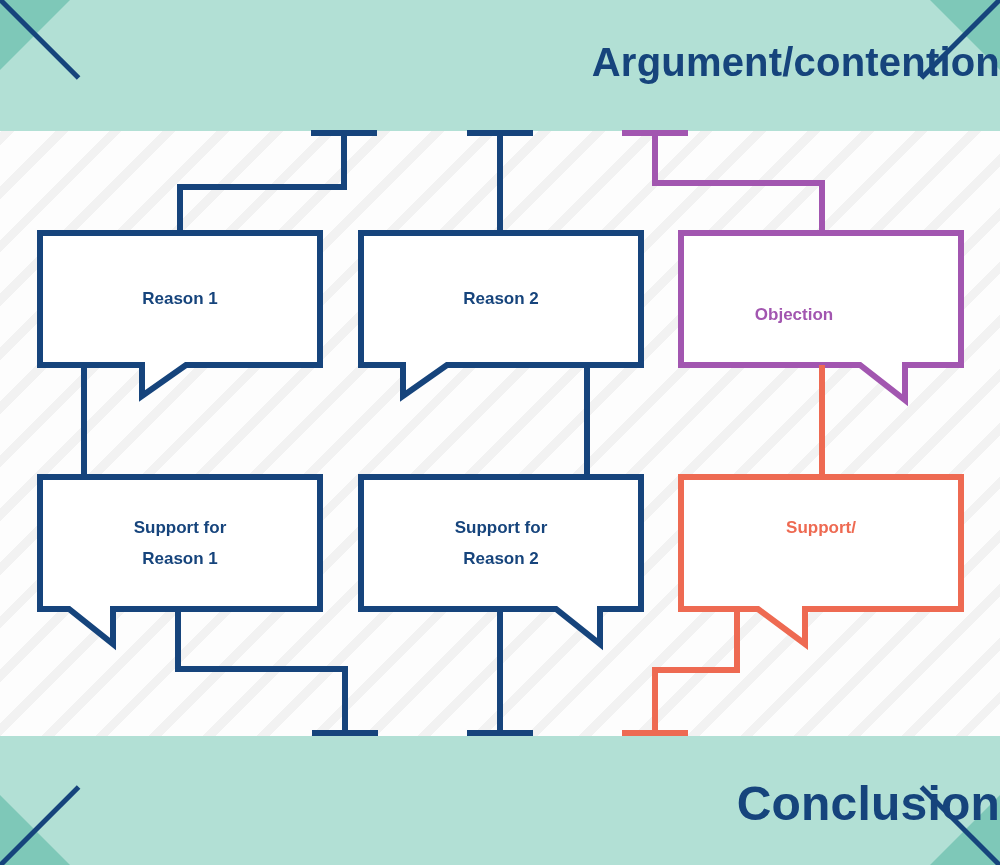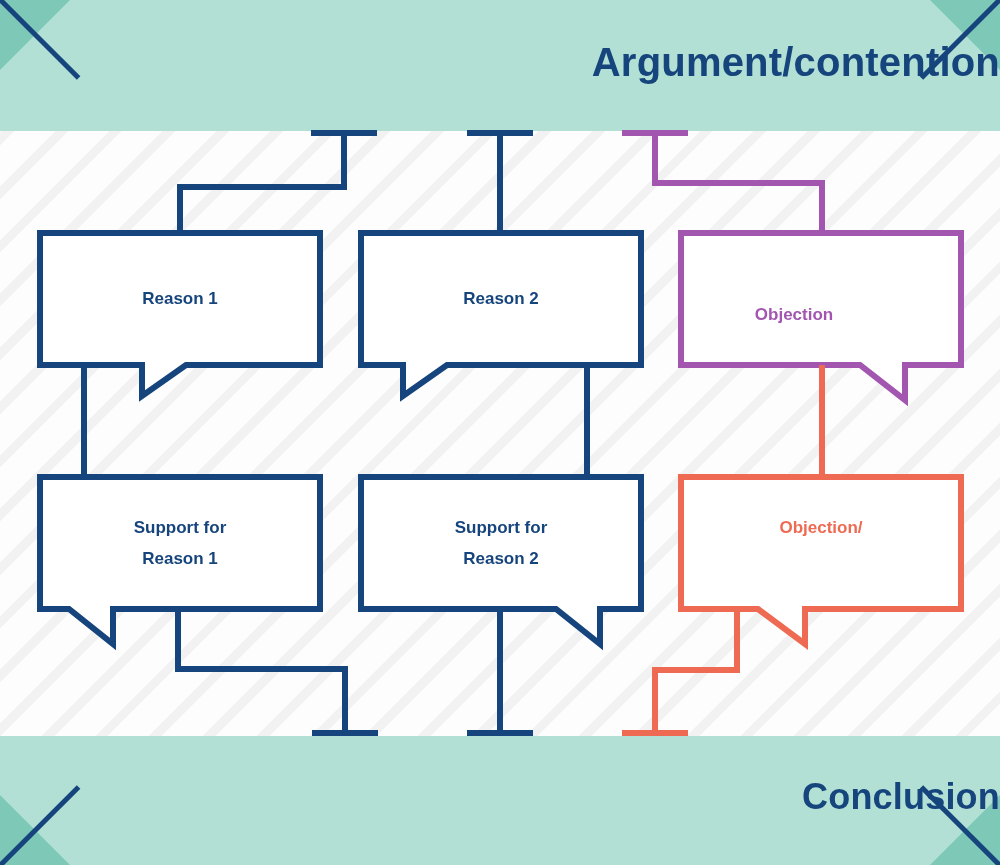--- a/index.html
+++ b/index.html
@@ -52,21 +52,21 @@
     color: #16447c;
     font-weight: bold;
     letter-spacing: 0.2px;
   }
   #title-top {
     top: 40px;
     font-size: 40px;
   }
   #title-bottom {
     top: 776px;
-    font-size: 36px;
+    font-size: 48px;
   }
 
   
   .corner {
     position: absolute;
     width: 0;
     height: 0;
   }
   #corner-tl {
     left: 0; top: 0;
@@ -207,16 +207,16 @@
     <div>Support for</div>
     <div>Reason 1</div>
   </div>
 
   <div class="node-label lbl-navy" style="left:361px; top:512px; width:280px;">
     <div>Support for</div>
     <div>Reason 2</div>
   </div>
 
   <div class="node-label lbl-orange" style="left:671px; top:512px; width:300px;">
-    <div>Objection/</div>
+    <div>Support/</div>
   </div>
 
 </div>
 
 </body></html>

